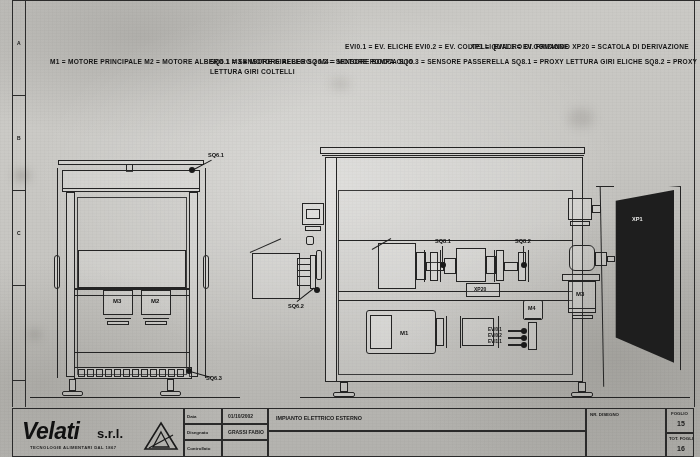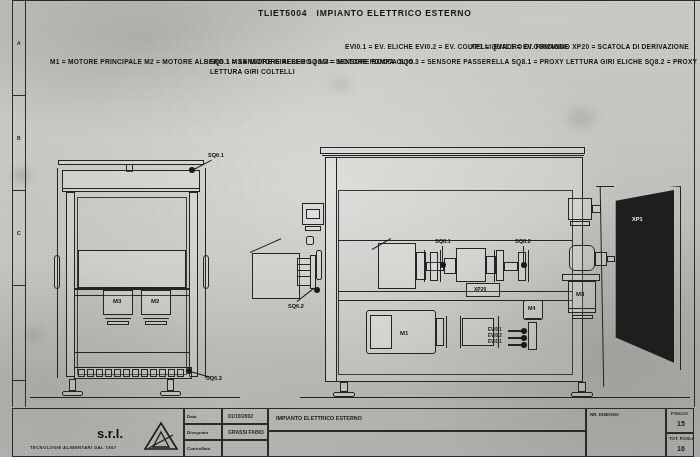--- a/index.html
+++ b/index.html
@@ -83,21 +83,20 @@
   <div class="rail" style="left:12px;top:0px;width:688px;height:1.2px;"></div>
   <div class="rail" style="left:12px;top:95px;width:14px;height:1.2px;"></div>
   <div class="rail" style="left:12px;top:190px;width:14px;height:1.2px;"></div>
   <div class="rail" style="left:12px;top:285px;width:14px;height:1.2px;"></div>
   <div class="rail" style="left:12px;top:380px;width:14px;height:1.2px;"></div>
   <div class="zone" style="left:17px;top:40px;">A</div>
   <div class="zone" style="left:17px;top:135px;">B</div>
   <div class="zone" style="left:17px;top:230px;">C</div>
   <div class="rail" style="left:694px;top:0px;width:1.2px;height:407px;"></div>
 
-  <div class="txt" id="title-text">TLIET5004   IMPIANTO ELETTRICO ESTERNO</div>
 
   <div class="legend-col" id="legend-motors">M1 = MOTORE PRINCIPALE
 M2 = MOTORE ALBERO 1
 M3 = MOTORE ALBERO 2
 M4 = MOTORE POMPA OLIO</div>
   <div class="legend-col" id="legend-sensors">SQ6.1 = SENSORE GIRELLO
 SQ6.2 = SENSORE BOCCA
 SQ6.3 = SENSORE PASSERELLA
 SQ8.1 = PROXY LETTURA GIRI ELICHE
 SQ8.2 = PROXY LETTURA GIRI COLTELLI</div>
@@ -316,20 +315,21 @@
     <div class="tb-lab" style="left:590px;top:5px;">NR. DISEGNO</div>
 
     <div class="tb-cell" style="left:666px;top:1px;width:28px;height:25px;"></div>
     <div class="tb-cell" style="left:666px;top:26px;width:28px;height:24px;"></div>
     <div class="tb-lab" style="left:671px;top:4px;">FOGLIO</div>
     <div class="tb-val" style="left:677px;top:13px;font-size:7px;">15</div>
     <div class="tb-lab" style="left:669px;top:29px;">TOT. FOGLI</div>
     <div class="tb-val" style="left:677px;top:38px;font-size:7px;">16</div>
   </div>
 
+  <div id="brand">Velati</div>
   <div id="brand-srl">s.r.l.</div>
   <div id="brand-sub">TECNOLOGIE ALIMENTARI DAL 1867</div>
 
   <svg style="position:absolute;left:143px;top:421px;width:36px;height:30px;" viewBox="0 0 36 30">
     <polygon points="18,2 34,28 2,28" fill="none" stroke="#1a1a1a" stroke-width="1.6"></polygon>
     <polygon points="18,11 26,26 10,26" fill="none" stroke="#1a1a1a" stroke-width="1.3"></polygon>
     <line x1="6" y1="27" x2="30" y2="14" stroke="#1a1a1a" stroke-width="1.2"></line>
   </svg>
 </div>
 

